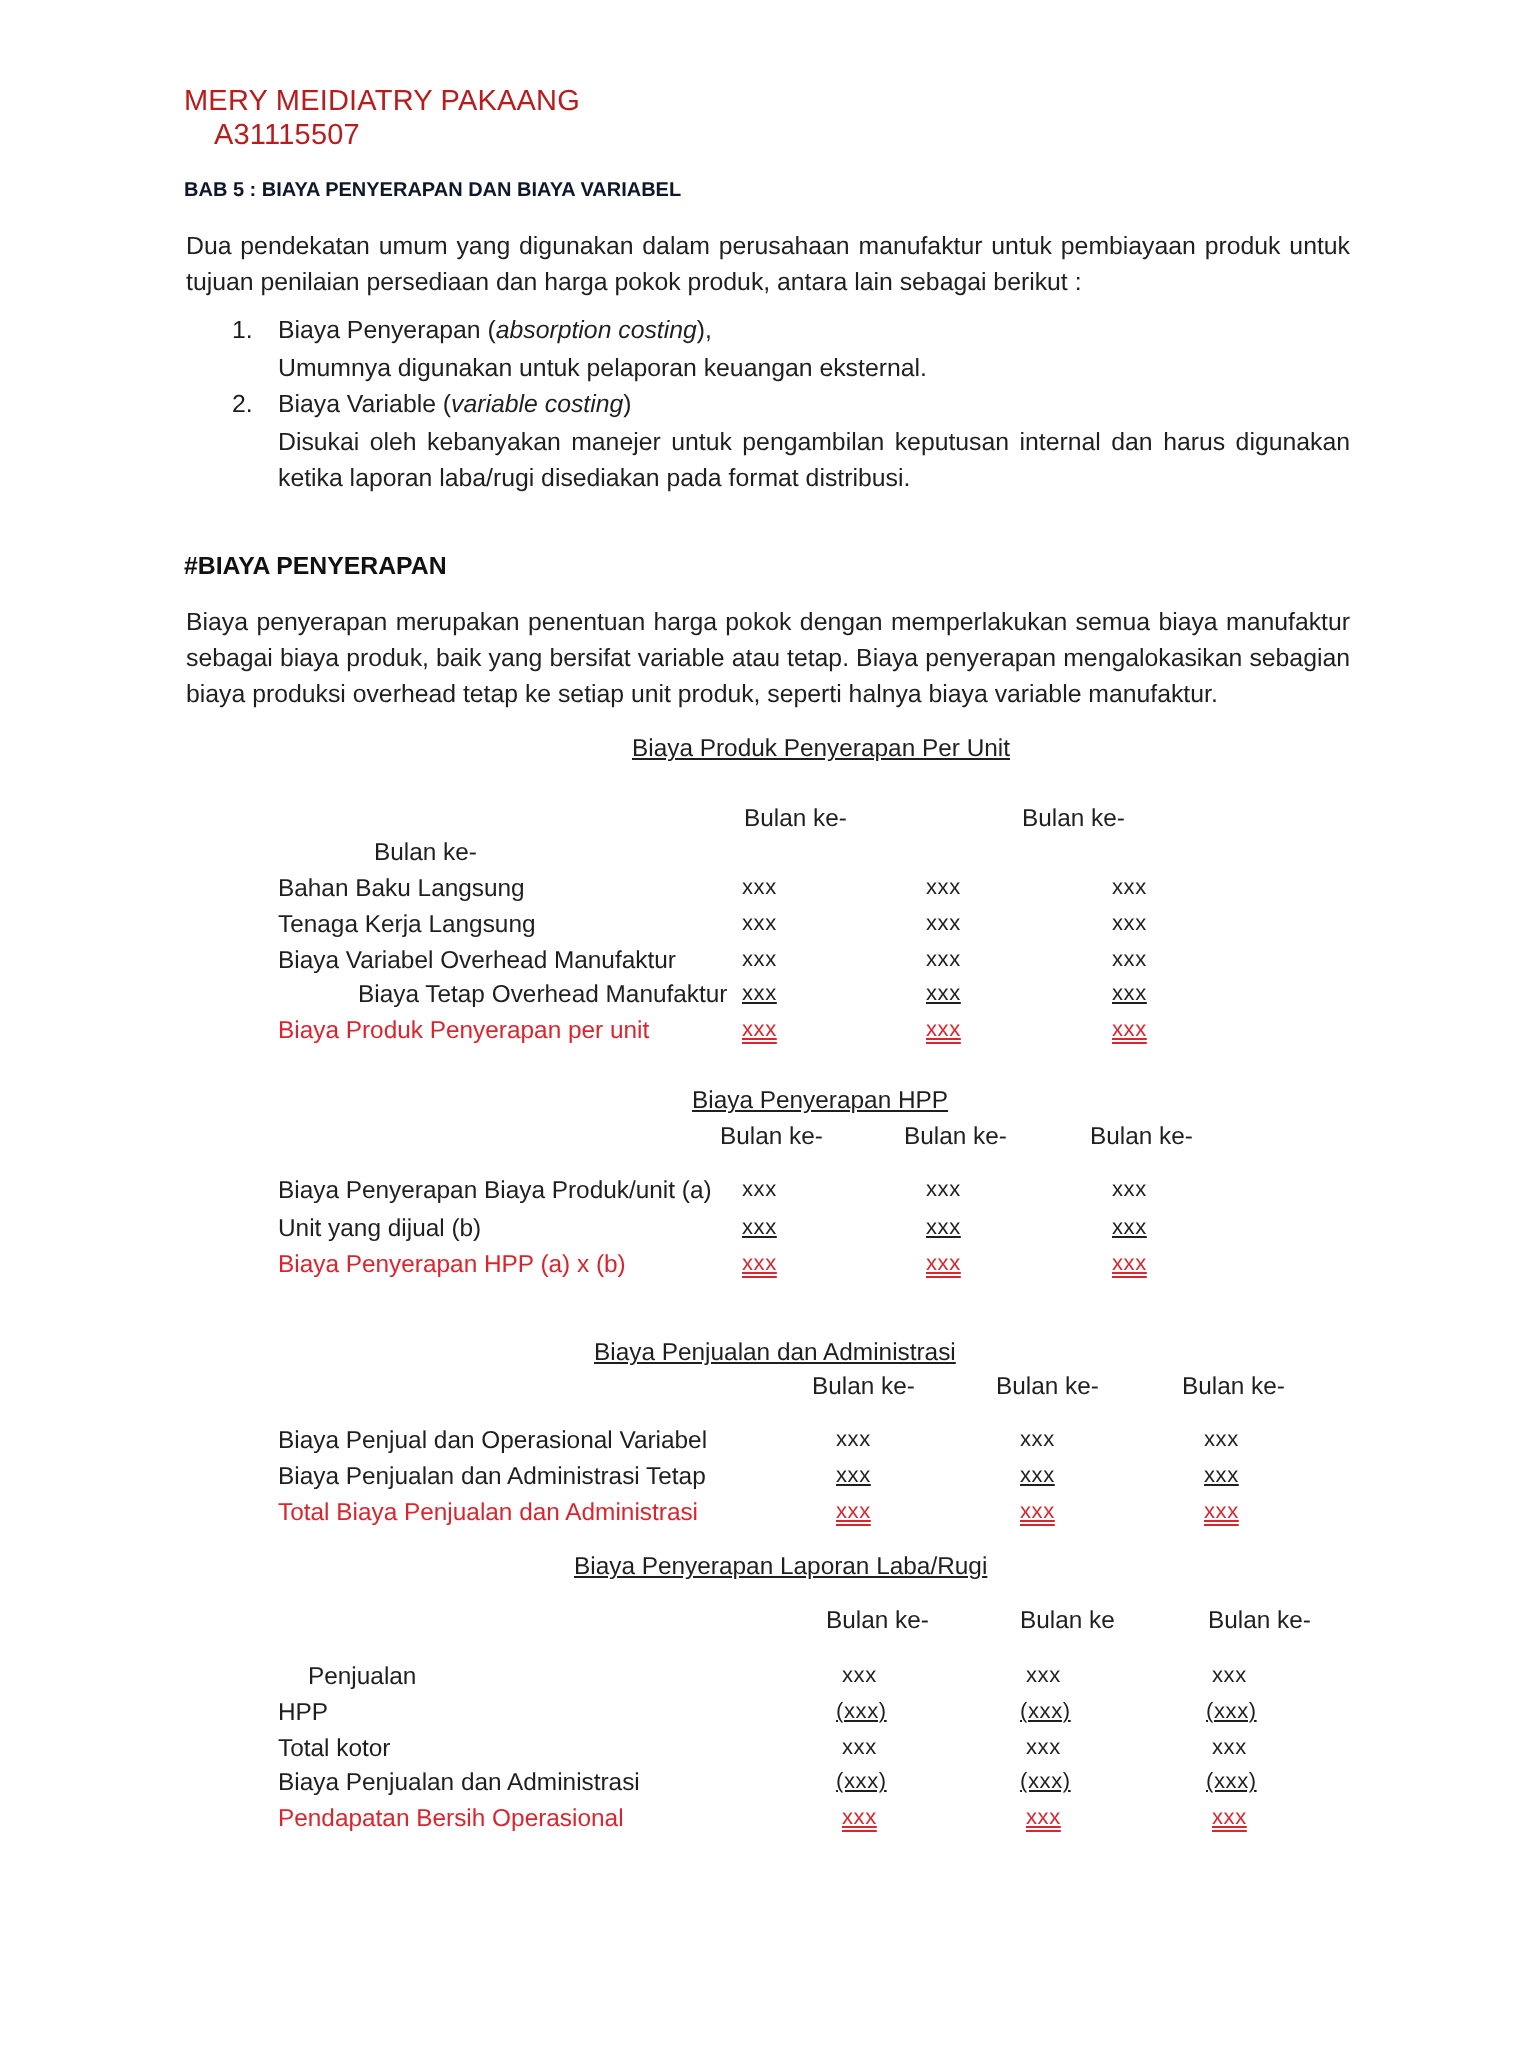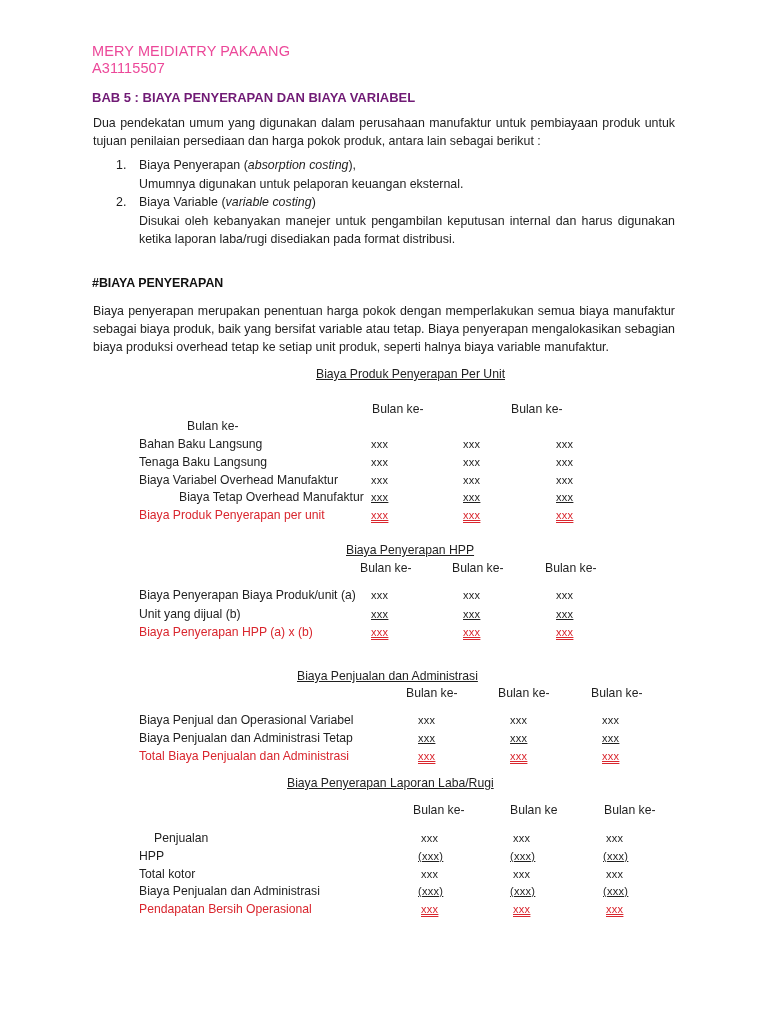--- a/index.html
+++ b/index.html
@@ -1,35 +1,35 @@
 <!DOCTYPE html>
 <html><head>
 <meta charset="utf-8">
 <style>
   html, body { margin:0; padding:0; background:#ffffff; }
   body { width:768px; height:1024px; position:relative; overflow:hidden;
          font-family:"Liberation Sans Narrow","Liberation Sans", sans-serif; color:#1a1a1a; }
   .abs { position:absolute; white-space:nowrap; }
-  .name { font-size:14.5px; letter-spacing:0.1px; color:#ec4899; }
-  .bab { font-size:13px; font-weight:bold; color:#701a75; }
+  .name { font-size:14.5px; letter-spacing:0.1px; color:#b91c1c; }
+  .bab { font-size:10px; font-weight:bold; color:#0f172a; }
   .para { position:absolute; left:93px; width:582px; font-size:12.4px; line-height:18px; text-align:justify; color:#1f1f1f; }
   .t { font-size:12.2px; color:#1f1f1f; }
   .red { color:#d9262e; }
   .u { text-decoration:underline; }
   .uu { text-decoration:underline double; }
   .center-title { text-decoration:underline; font-size:12.2px; color:#1f1f1f; }
   .hdr { font-size:12.4px; font-weight:bold; color:#111; }
   .listnum { font-size:12.4px; }
   .val { font-size:11px; letter-spacing:0.3px; }
 </style>
 </head>
 <body>
 
 <div class="abs name" style="left:92px; top:43px;">MERY MEIDIATRY PAKAANG</div>
-<div class="abs name" style="left:92px; top:60px;">A31115507</div>
+<div class="abs name" style="left:107px; top:60px;">A31115507</div>
 <div class="abs bab" style="left:92px; top:90px;">BAB 5 : BIAYA PENYERAPAN DAN BIAYA VARIABEL</div>
 
 <div class="para" style="top:114px;">Dua pendekatan umum yang digunakan dalam perusahaan manufaktur untuk pembiayaan produk untuk tujuan penilaian persediaan dan harga pokok produk, antara lain sebagai berikut :</div>
 
 <div>
   <div class="abs listnum" style="left:116px; top:158px;">1.</div>
   <div class="abs t" style="left:139px; top:158px; font-size:12.4px;"><span>Biaya Penyerapan (</span><i>absorption costing</i><span>),</span></div>
   <div class="abs t" style="left:139px; top:177px; font-size:12.4px;">Umumnya digunakan untuk pelaporan keuangan eksternal.</div>
 
   <div class="abs listnum" style="left:116px; top:195px;">2.</div>
@@ -43,21 +43,21 @@
 <div>
   <div class="abs center-title" style="left:316px; top:367px;">Biaya Produk Penyerapan Per Unit</div>
   <div class="abs t" style="left:372px; top:402px;">Bulan ke-</div>
   <div class="abs t" style="left:511px; top:402px;">Bulan ke-</div>
   <div class="abs t" style="left:187px; top:419px;">Bulan ke-</div>
   <div id="t0rows">
       <div class="abs t" style="left: 139px; top: 437px;">Bahan Baku Langsung</div>
       <div class="abs t val" style="left: 371px; top: 438px;">xxx</div>
       <div class="abs t val" style="left: 463px; top: 438px;">xxx</div>
       <div class="abs t val" style="left: 556px; top: 438px;">xxx</div>
-      <div class="abs t" style="left: 139px; top: 454.8px;">Tenaga Baku Langsung</div>
+      <div class="abs t" style="left: 139px; top: 454.8px;">Tenaga Kerja Langsung</div>
       <div class="abs t val" style="left: 371px; top: 455.8px;">xxx</div>
       <div class="abs t val" style="left: 463px; top: 455.8px;">xxx</div>
       <div class="abs t val" style="left: 556px; top: 455.8px;">xxx</div>
       <div class="abs t" style="left: 139px; top: 472.6px;">Biaya Variabel Overhead Manufaktur</div>
       <div class="abs t val" style="left: 371px; top: 473.6px;">xxx</div>
       <div class="abs t val" style="left: 463px; top: 473.6px;">xxx</div>
       <div class="abs t val" style="left: 556px; top: 473.6px;">xxx</div>
       <div class="abs t" style="left: 139px; top: 490.4px; margin-left: 40px;">Biaya Tetap Overhead Manufaktur</div>
       <div class="abs t val u" style="left: 371px; top: 491.4px;">xxx</div>
       <div class="abs t val u" style="left: 463px; top: 491.4px;">xxx</div>

